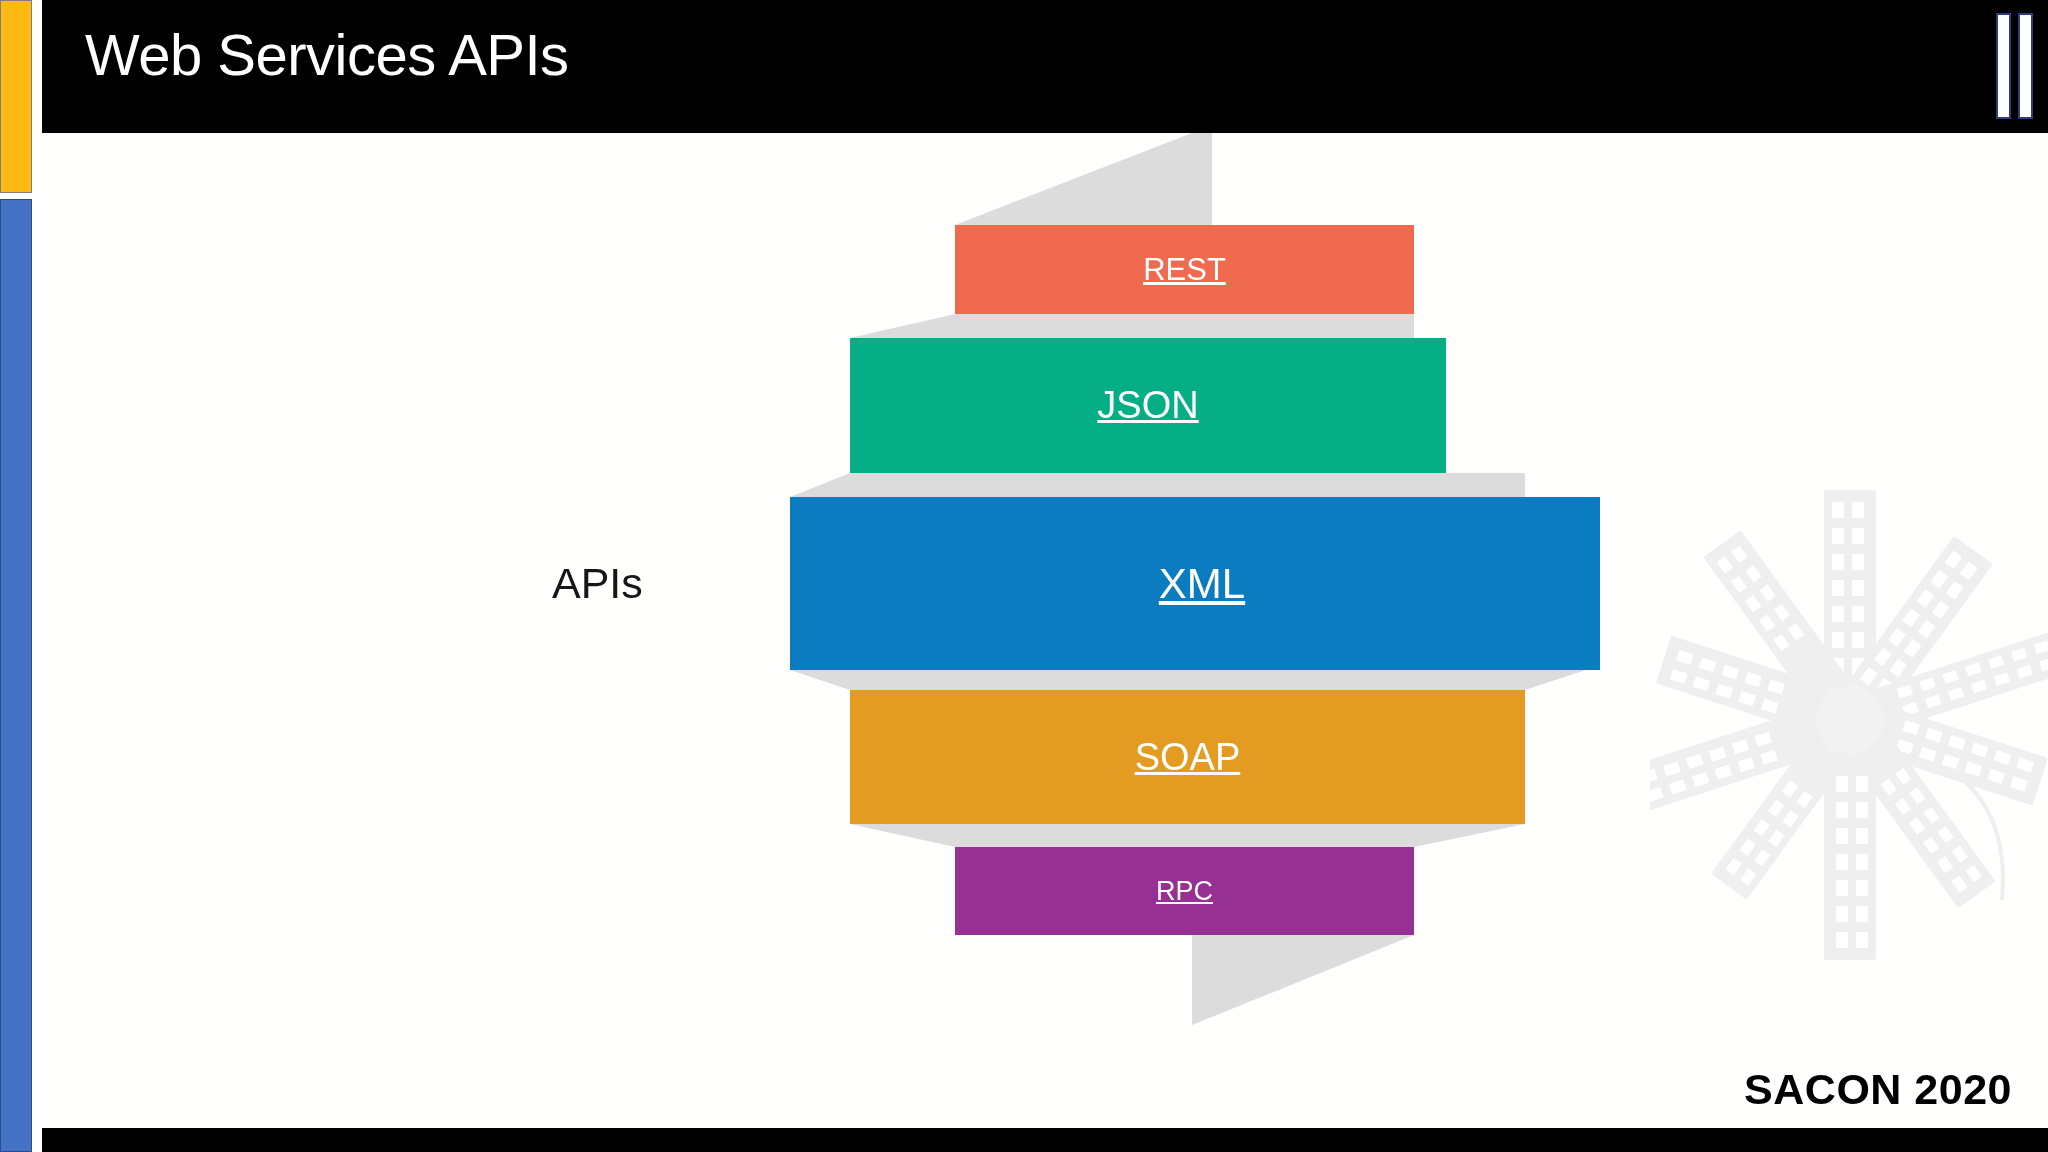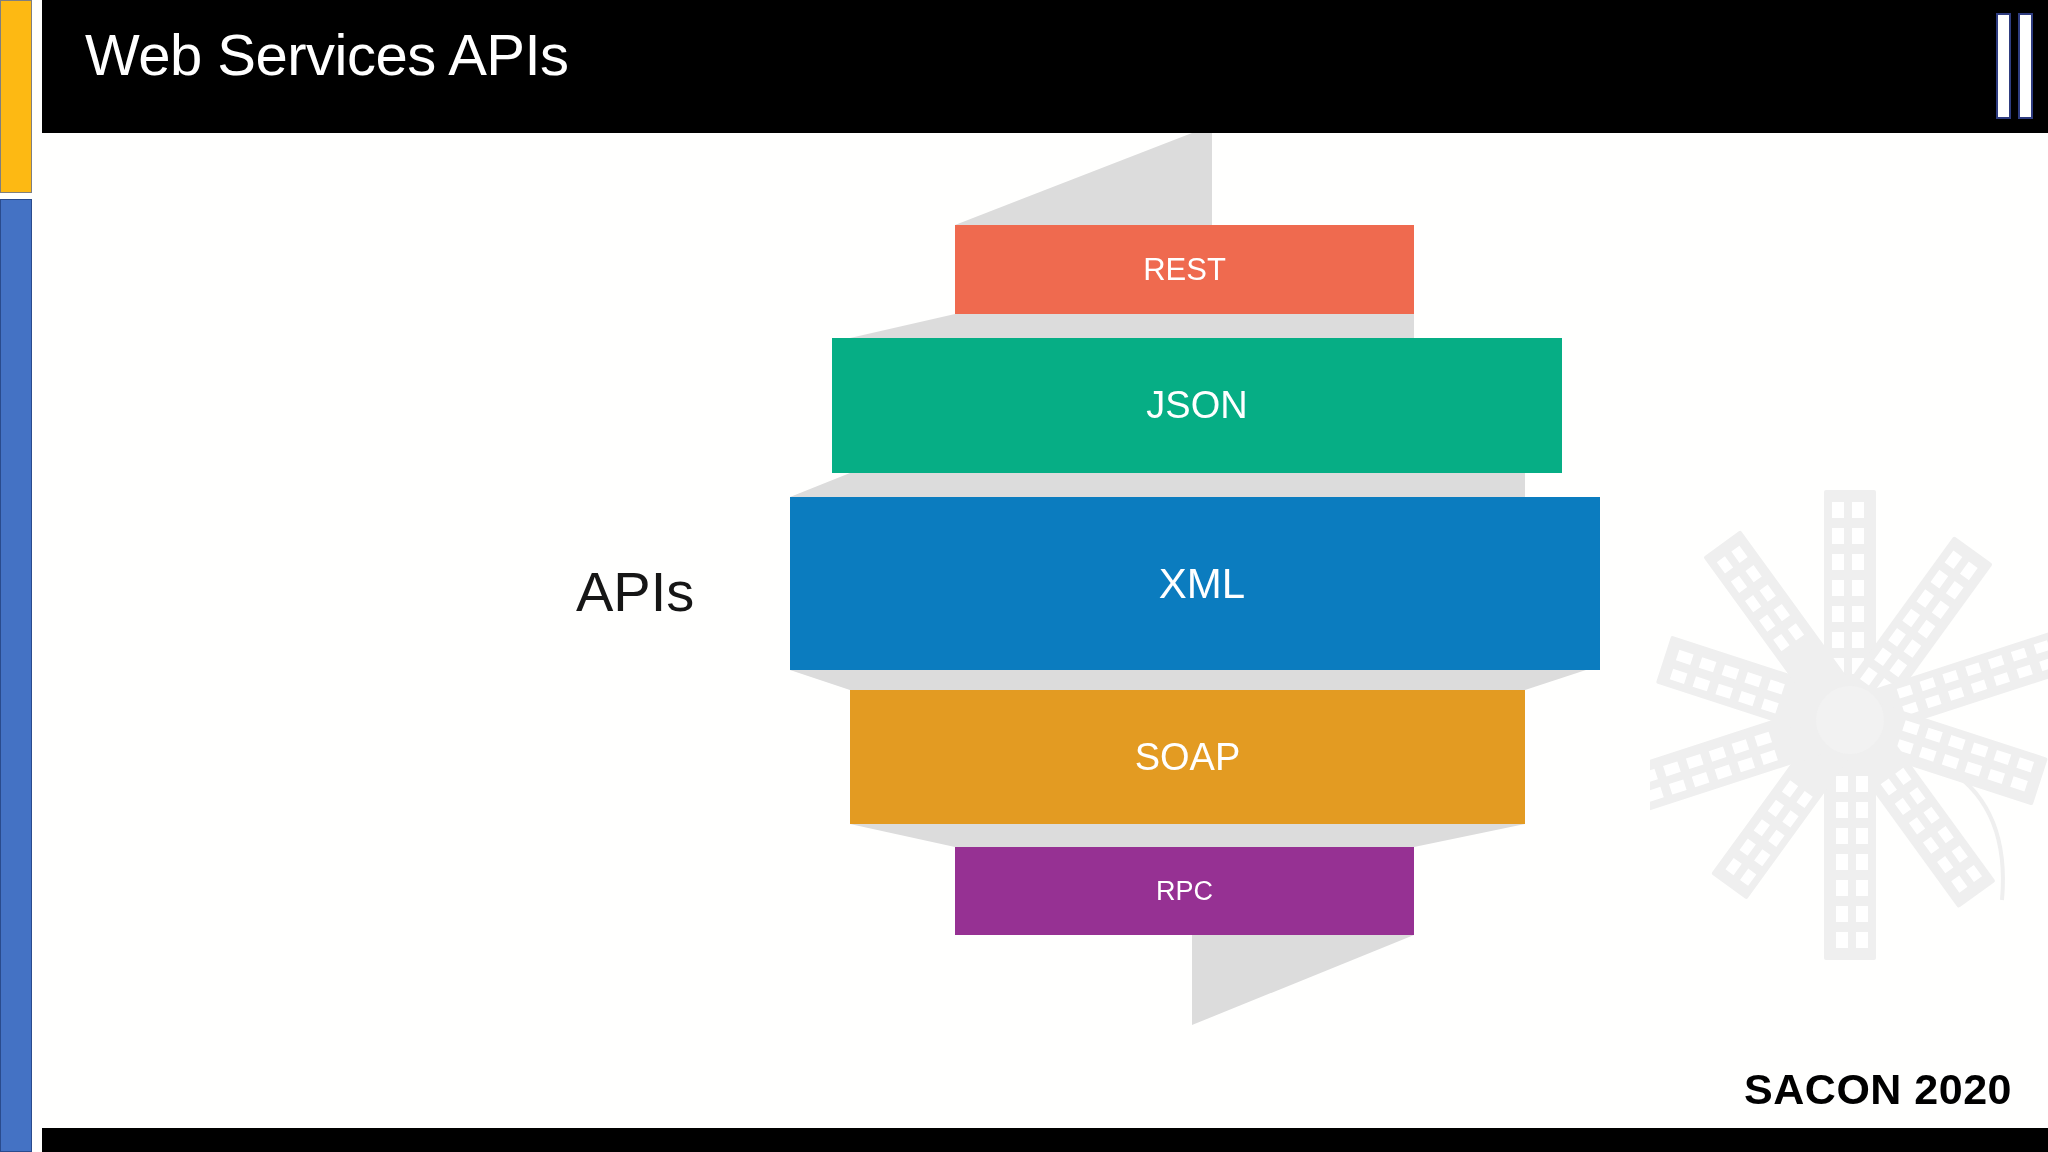--- a/index.html
+++ b/index.html
@@ -50,39 +50,39 @@
     position:absolute;right:36px;bottom:38px;
     color:#000000;font-size:43px;font-weight:bold;
     letter-spacing:0.5px;
     font-family:"Liberation Sans", sans-serif;
     text-align:center;
   }
 
   
   .side-label{
     position:absolute;left:552px;top:559px;
-    color:#161616;font-size:56px;font-weight:normal;
+    color:#161616;font-size:43px;font-weight:normal;
     font-family:"Liberation Sans", sans-serif;
-    margin-left:24px;
   }
 
   
   .city-watermark{
     position:absolute;left:1650px;top:470px;width:400px;height:580px;
     opacity:1;pointer-events:none;
   }
 
   
   .funnel{position:absolute;left:0;top:0;width:2048px;height:1152px;pointer-events:none;}
   .funnel-bars{position:absolute;left:0;top:0;width:2048px;height:1152px;}
   .fbar{
     position:absolute;
     display:flex;align-items:center;justify-content:center;
     color:#ffffff;font-family:"Liberation Sans", sans-serif;
     font-weight:normal;
+    text-decoration:underline;
   }
   .fbar-label{color:#ffffff;}
 </style>
 </head>
 <body>
 
 <div id="slide">
 
   <div class="accent-yellow"></div>
   <div class="accent-blue"></div>
@@ -286,21 +286,21 @@
       <polygon points="850,824 1525,824 1414,847 955,847" fill="#DCDCDC"></polygon>
 
       <polygon points="1192,935 1414,935 1192,1025" fill="#DCDCDC"></polygon>
     </svg>
   </div>
 
   <div class="funnel-bars">
     <div class="fbar" style="left:955px;top:225px;width:459px;height:89px;background:#EF6A4F;font-size:31px;">
       <span class="fbar-label">REST</span>
     </div>
-    <div class="fbar" style="left:832px;top:338px;width:730px;height:135px;background:#06AE85;font-size:38px;">
+    <div class="fbar" style="left:850px;top:338px;width:596px;height:135px;background:#06AE85;font-size:38px;">
       <span class="fbar-label">JSON</span>
     </div>
     <div class="fbar" style="left:790px;top:497px;width:796px;height:173px;background:#0B7CBF;font-size:42px;padding-left:14px;">
       <span class="fbar-label">XML</span>
     </div>
     <div class="fbar" style="left:850px;top:690px;width:675px;height:134px;background:#E39B22;font-size:38px;">
       <span class="fbar-label">SOAP</span>
     </div>
     <div class="fbar" style="left:955px;top:847px;width:459px;height:88px;background:#963193;font-size:27px;">
       <span class="fbar-label">RPC</span>

